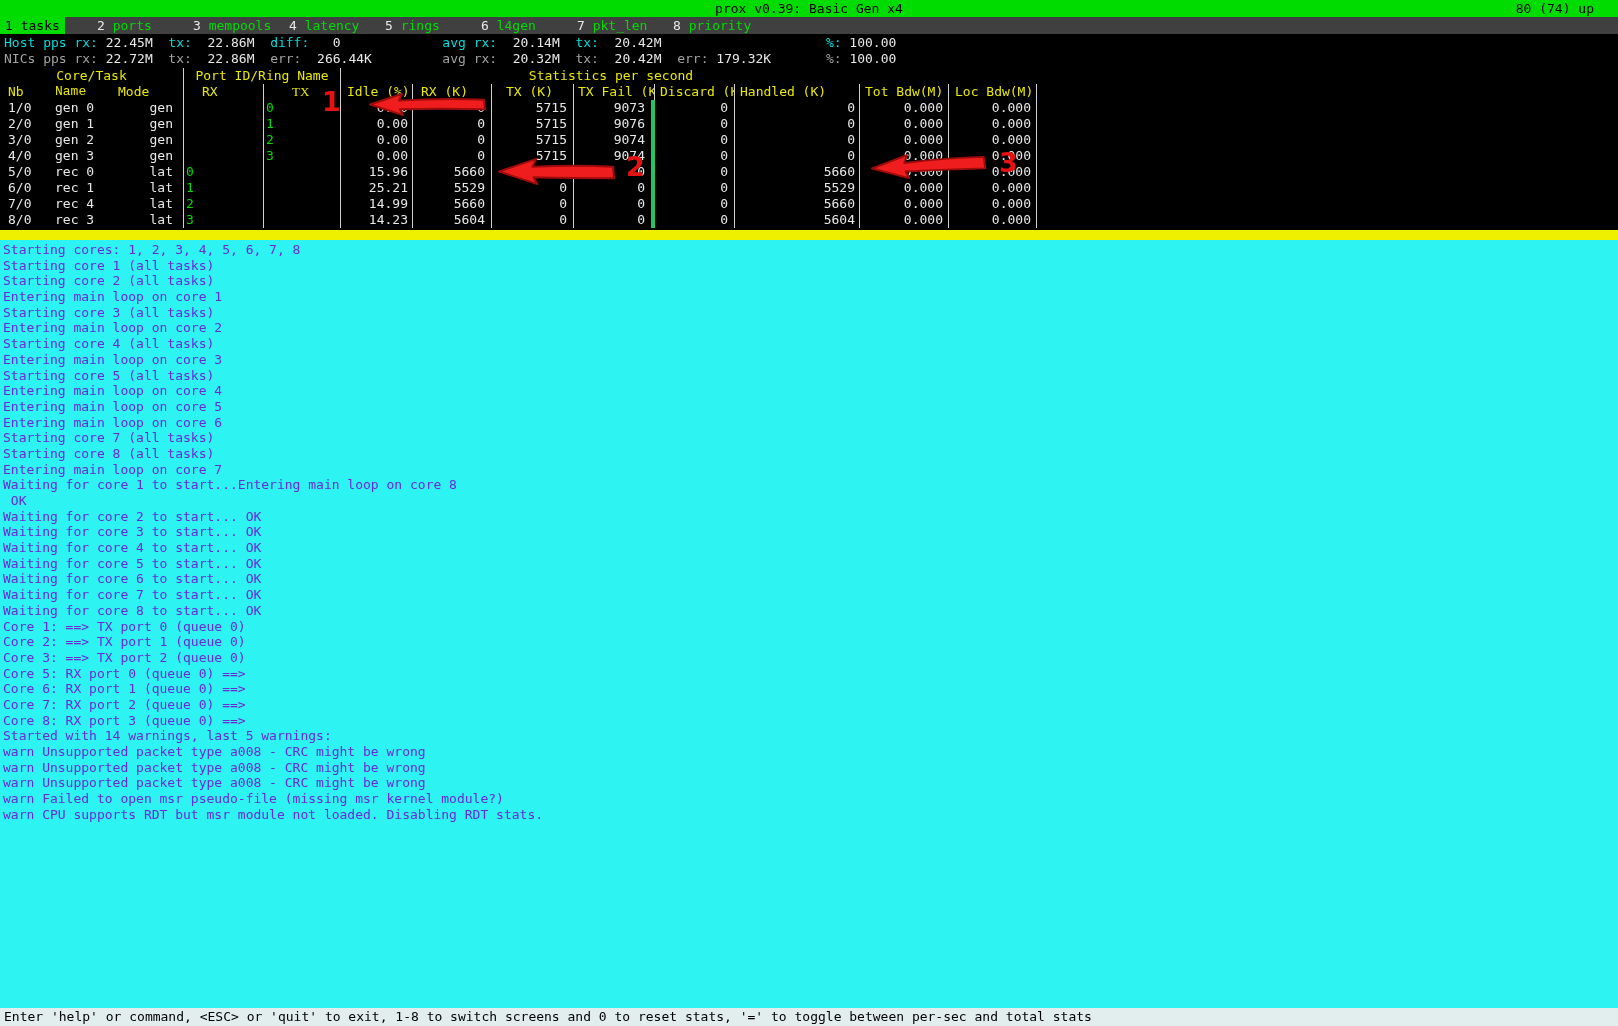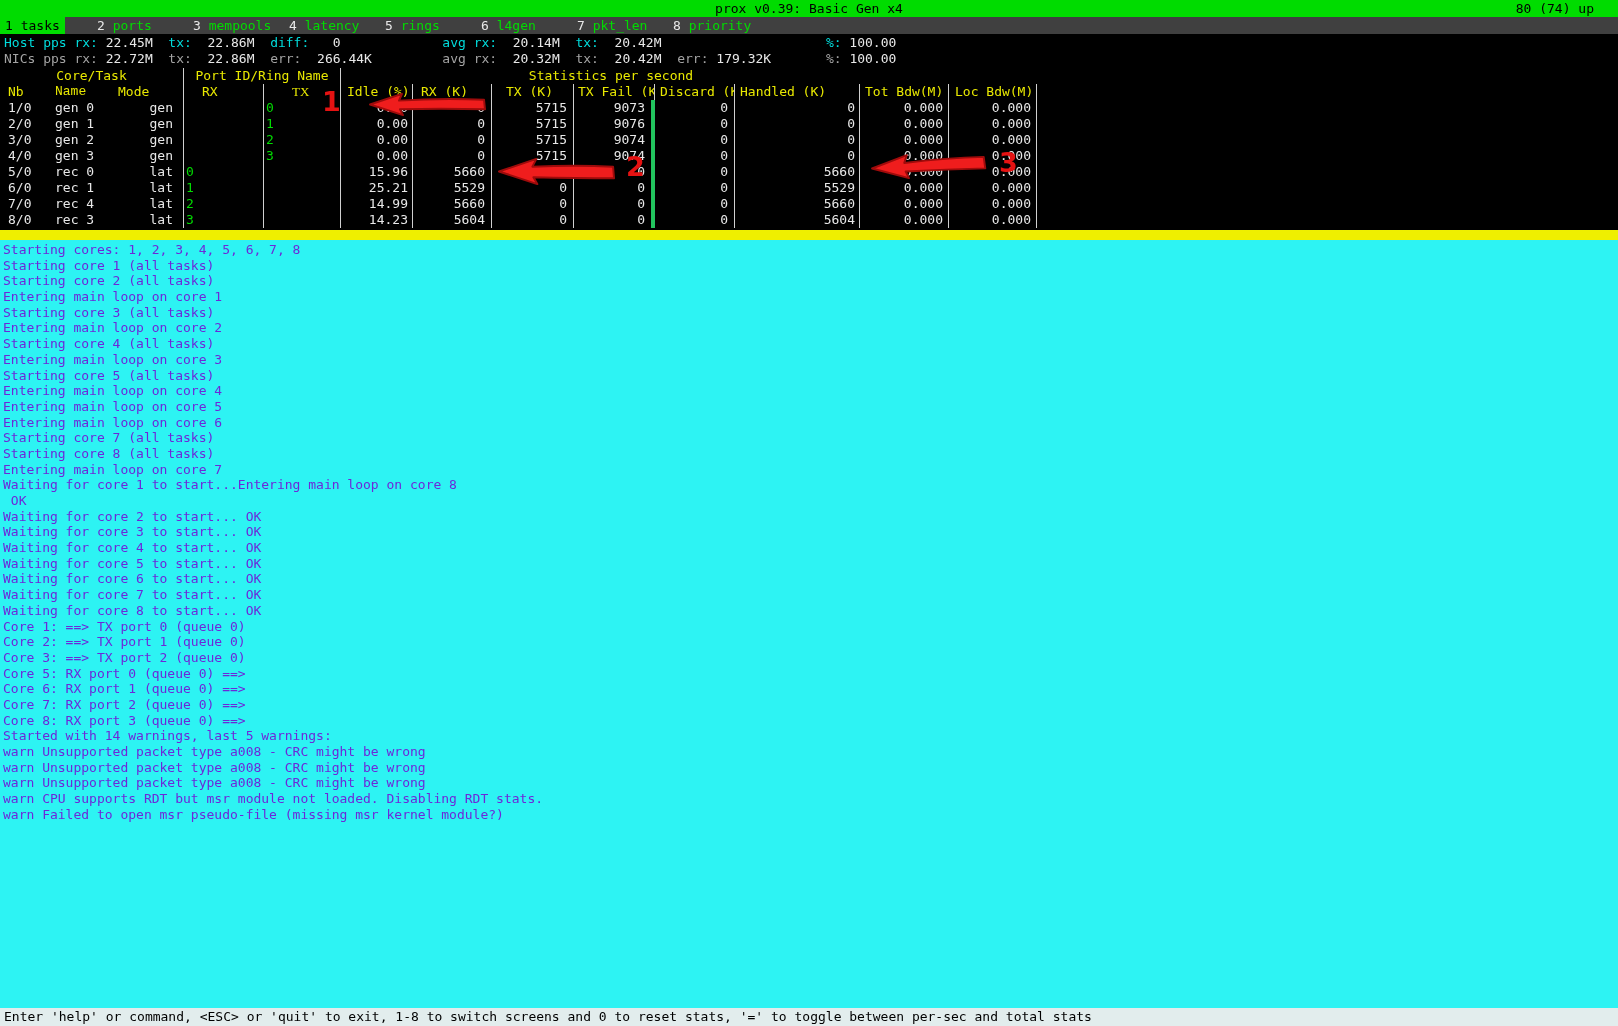--- a/index.html
+++ b/index.html
@@ -292,19 +292,19 @@
       <div class="log-line">Core 2: ==&gt; TX port 1 (queue 0)</div>
       <div class="log-line">Core 3: ==&gt; TX port 2 (queue 0)</div>
       <div class="log-line">Core 5: RX port 0 (queue 0) ==&gt;</div>
       <div class="log-line">Core 6: RX port 1 (queue 0) ==&gt;</div>
       <div class="log-line">Core 7: RX port 2 (queue 0) ==&gt;</div>
       <div class="log-line">Core 8: RX port 3 (queue 0) ==&gt;</div>
       <div class="log-line">Started with 14 warnings, last 5 warnings:</div>
       <div class="log-line">warn Unsupported packet type a008 - CRC might be wrong</div>
       <div class="log-line">warn Unsupported packet type a008 - CRC might be wrong</div>
       <div class="log-line">warn Unsupported packet type a008 - CRC might be wrong</div>
+      <div class="log-line">warn Failed to open msr pseudo-file (missing msr kernel module?)</div>
       <div class="log-line">warn CPU supports RDT but msr module not loaded. Disabling RDT stats.</div>
-      <div class="log-line">warn Failed to open msr pseudo-file (missing msr kernel module?)</div>
     </div>
 
   <div class="statusbar">Enter 'help' or command, &lt;ESC&gt; or 'quit' to exit, 1-8 to switch screens and 0 to reset stats, '=' to toggle between per-sec and total stats</div>
 
 </div>
 
 </body></html>

